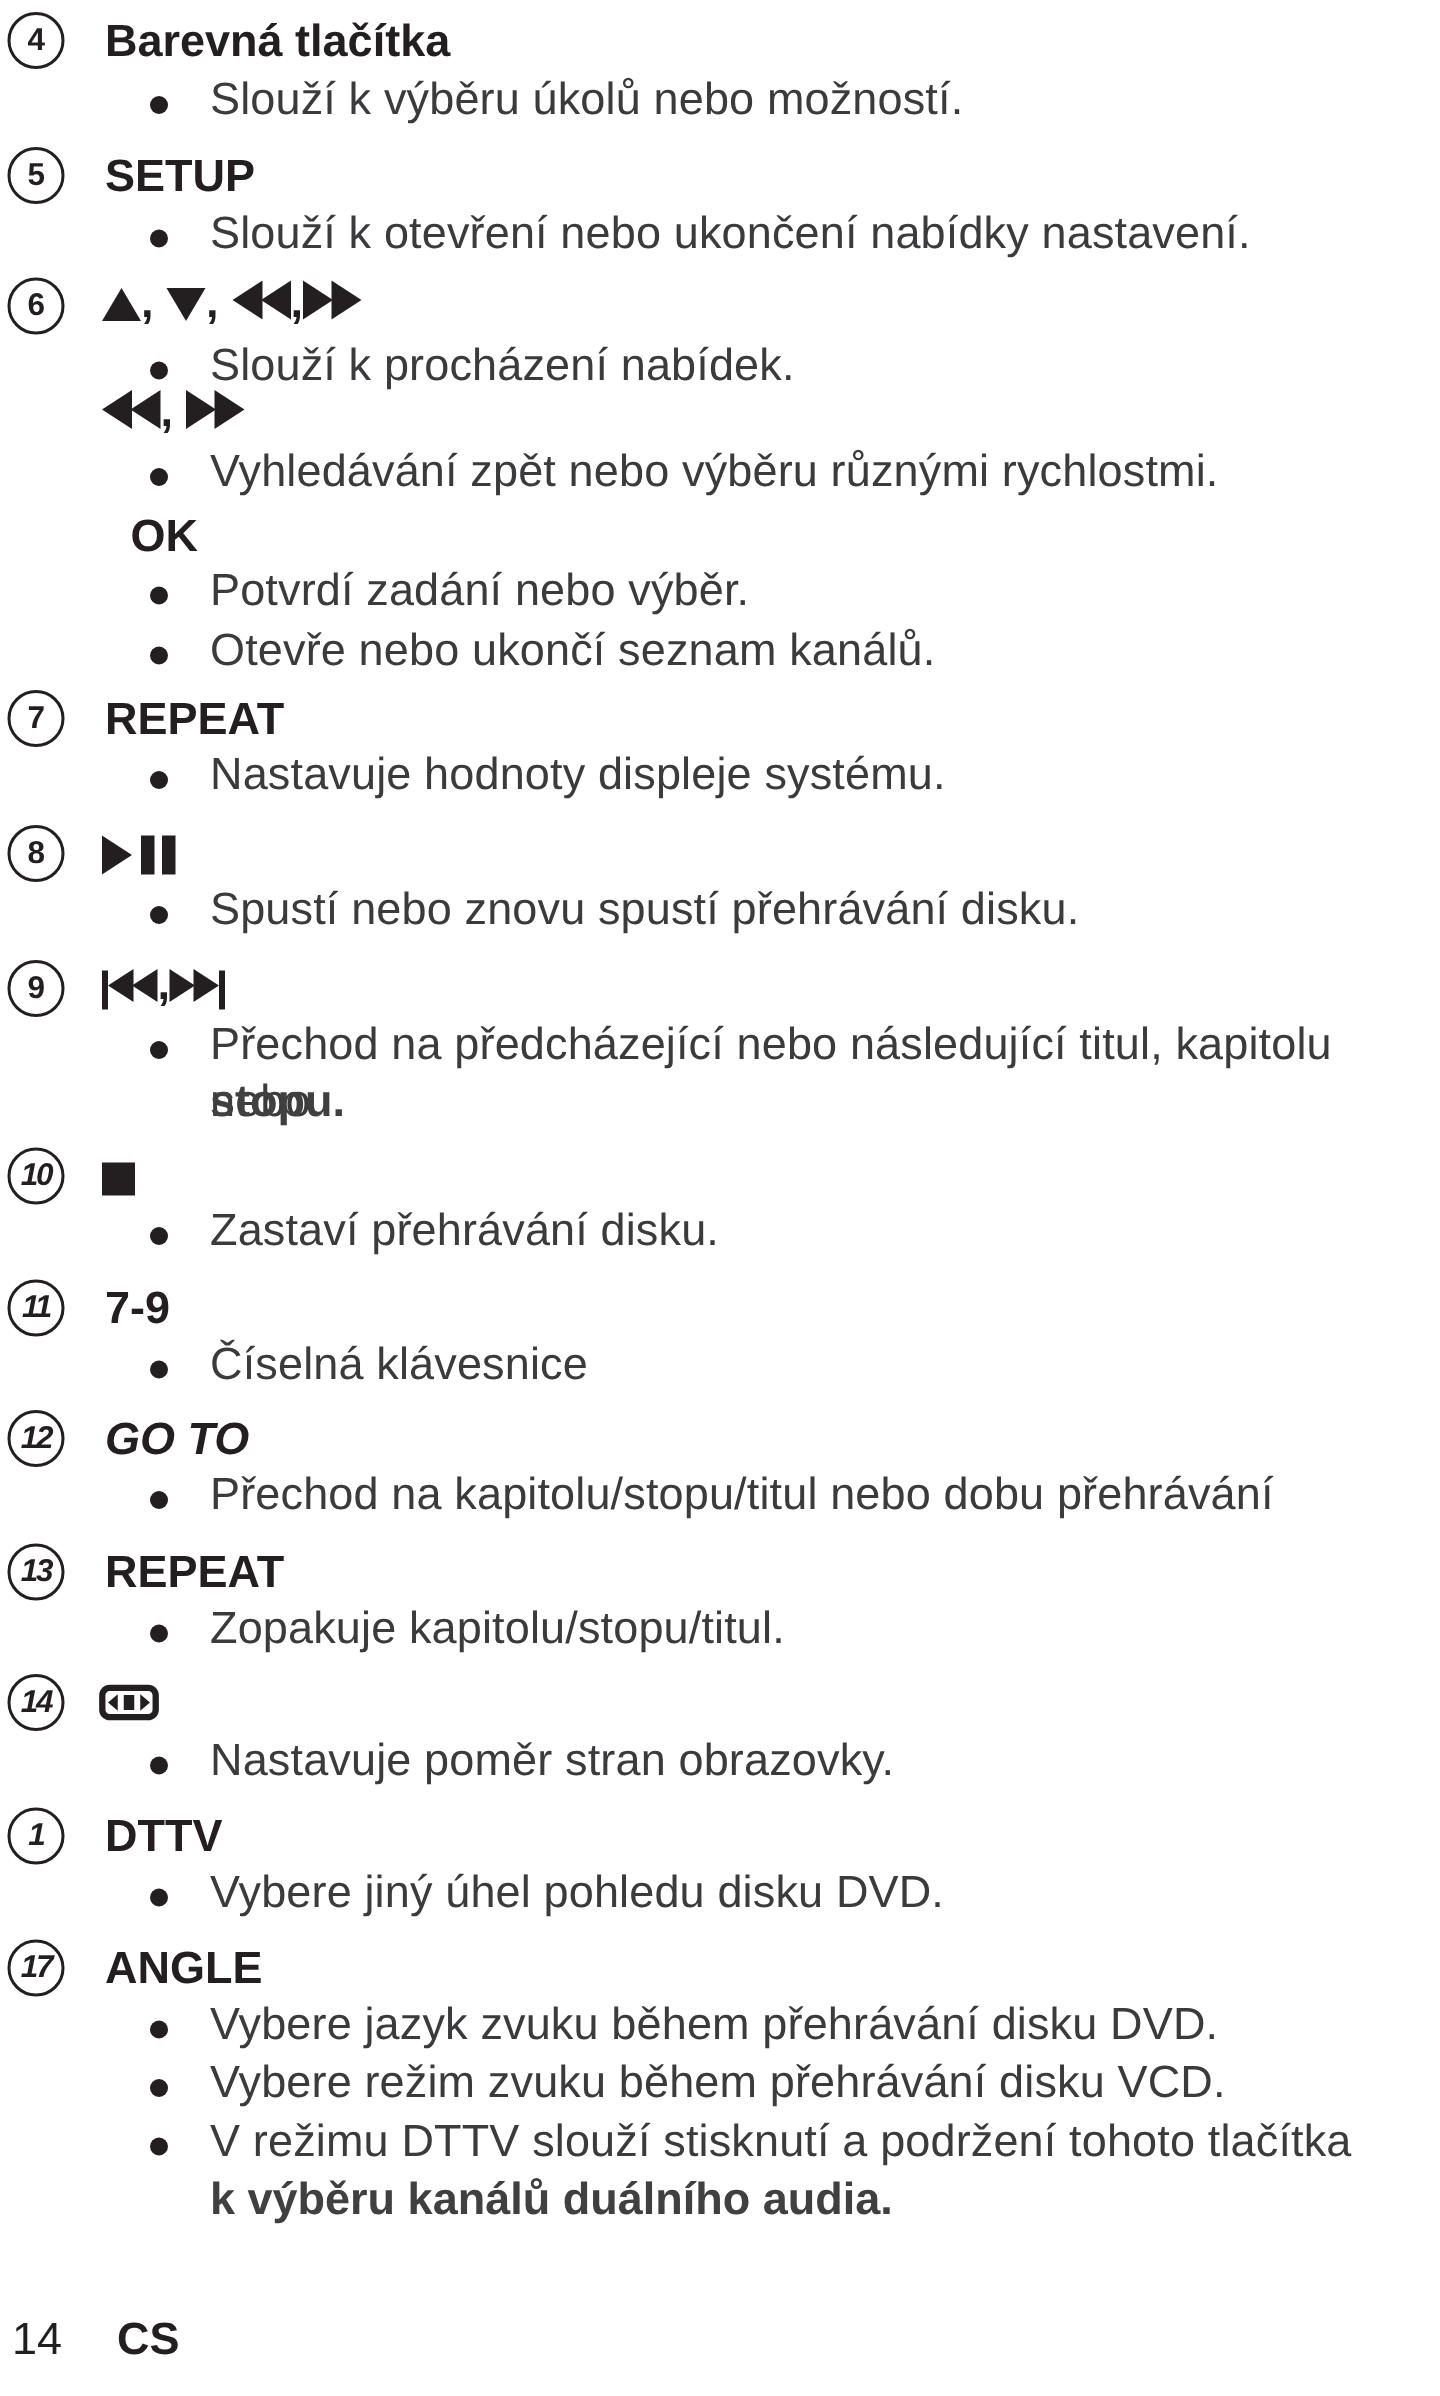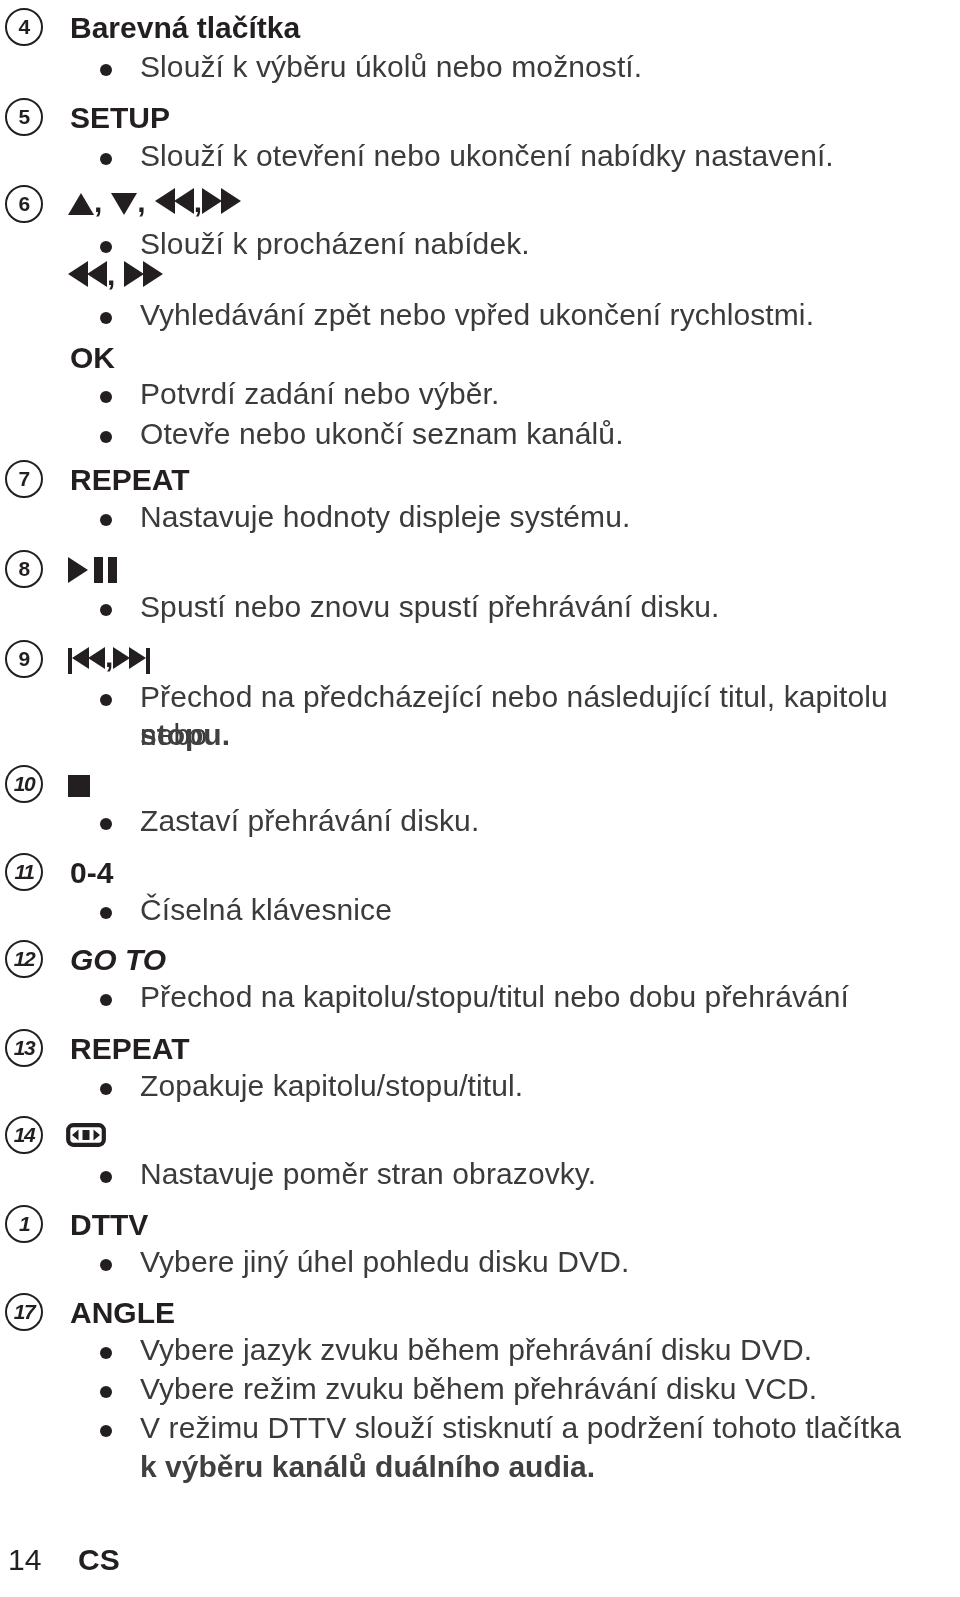--- a/index.html
+++ b/index.html
@@ -215,24 +215,24 @@
     <span class="bullet"></span>
     <div class="btext">Slouží k procházení nabídek.</div>
   </div>
   <div class="row" style="top:258px;">
     <div class="glyphline" style="top:0px;">
       <span class="sym"><span class="tri-left" style="display:inline-block"></span><span class="tri-left" style="display:inline-block;margin-left:-1px"></span></span><span class="comma">,</span><span class="sp"></span><span class="sym"><span class="tri-right" style="display:inline-block"></span><span class="tri-right" style="display:inline-block;margin-left:-1px"></span></span>
     </div>
   </div>
   <div class="row" style="top:296px;">
     <span class="bullet"></span>
-    <div class="btext">Vyhledávání zpět nebo vpřed ukončení rychlostmi.</div>
+    <div class="btext">Vyhledávání zpět nebo výběru různými rychlostmi.</div>
   </div>
   <div class="row" style="top:340px;">
-    <div class="label" style="top:0px;">OK</div>
+    <div class="label" style="top:0px;margin-left:17px;">OK</div>
   </div>
   <div class="row" style="top:375px;">
     <span class="bullet"></span>
     <div class="btext">Potvrdí zadání nebo výběr.</div>
   </div>
   <div class="row" style="top:415px;">
     <span class="bullet"></span>
     <div class="btext">Otevře nebo ukončí seznam kanálů.</div>
   </div>
 
@@ -276,21 +276,21 @@
       <span class="stop-sq"></span>
     </div>
   </div>
   <div class="row" style="top:802px;">
     <span class="bullet"></span>
     <div class="btext">Zastaví přehrávání disku.</div>
   </div>
 
   <div class="row" style="top:853px;">
     <div class="num wide">11</div>
-    <div class="label" style="top:2px;">0-4</div>
+    <div class="label" style="top:2px;">7-9</div>
   </div>
   <div class="row" style="top:891px;">
     <span class="bullet"></span>
     <div class="btext">Číselná klávesnice</div>
   </div>
 
   <div class="row" style="top:940px;">
     <div class="num wide">12</div>
     <div class="label" style="top:2px;font-style:italic;">GO TO</div>
   </div>

